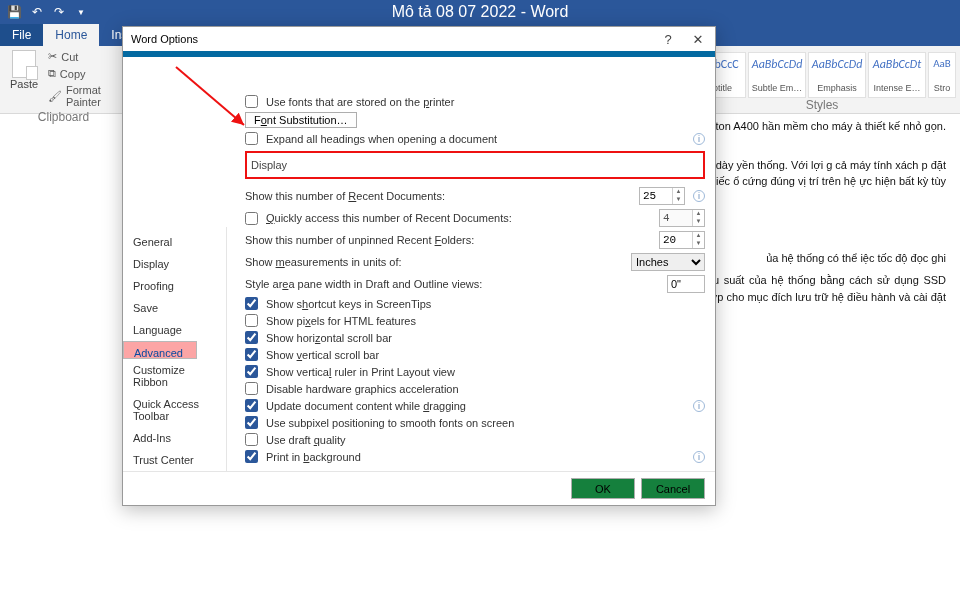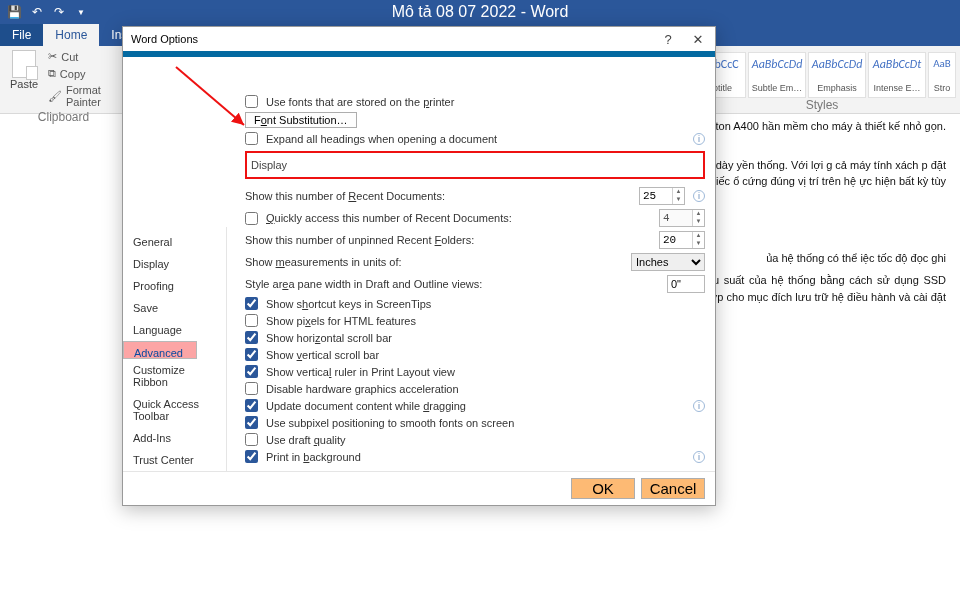--- a/index.html
+++ b/index.html
@@ -56,21 +56,21 @@
   .txtin { width: 38px; height: 18px; border: 1px solid #b8b8b8; font-size: 11px; padding: 0 3px; }
   .sel { height: 18px; border: 1px solid #b8b8b8; font-size: 11px; width: 74px; }
   .btn-small { border: 1px solid #adadad; background: #fdfdfd; padding: 1px 8px; font-size: 11px; cursor: pointer; }
   .info-ic { display: inline-block; width: 12px; height: 12px; border-radius: 50%; border: 1px solid #9eb9d9; color: #6a8fbd; text-align: center; line-height: 10px; font-size: 9px; }
   .spin { display: inline-flex; border: 1px solid #b8b8b8; height: 18px; }
   .spin input { border: none; width: 32px; height: 16px; font-size: 11px; padding-left: 3px; font-family: Liberation Mono, monospace; }
   .spin .arr { width: 12px; display: flex; flex-direction: column; border-left: 1px solid #d0d0d0; }
   .spin .arr span { flex: 1; font-size: 6px; text-align: center; line-height: 7px; color: #666; cursor: pointer; }
 
   .dlg-footer { height: 34px; border-top: 1px solid #e5e5e5; display: flex; align-items: center; justify-content: flex-end; gap: 6px; padding-right: 10px; }
-  .dlg-footer button { width: 64px; height: 21px; border: 1px solid #adadad; background: #fdba74; font-size: 15px; cursor: pointer; }
+  .dlg-footer button { width: 64px; height: 21px; border: 1px solid #adadad; background: #15803d; font-size: 11px; cursor: pointer; }
 
   
   .arrow { position: absolute; left: 174px; top: 65px; pointer-events: none; }
 
   u.acc { text-decoration: underline; }
 </style>
 </head>
 <body>
 
 <div class="titlebar">

